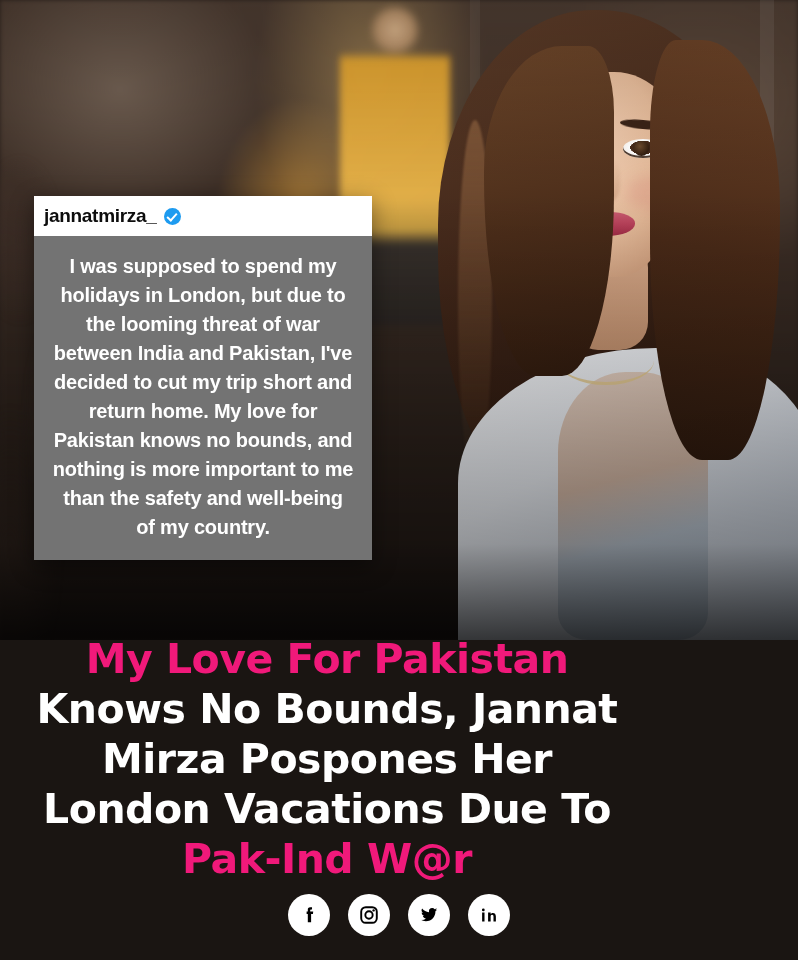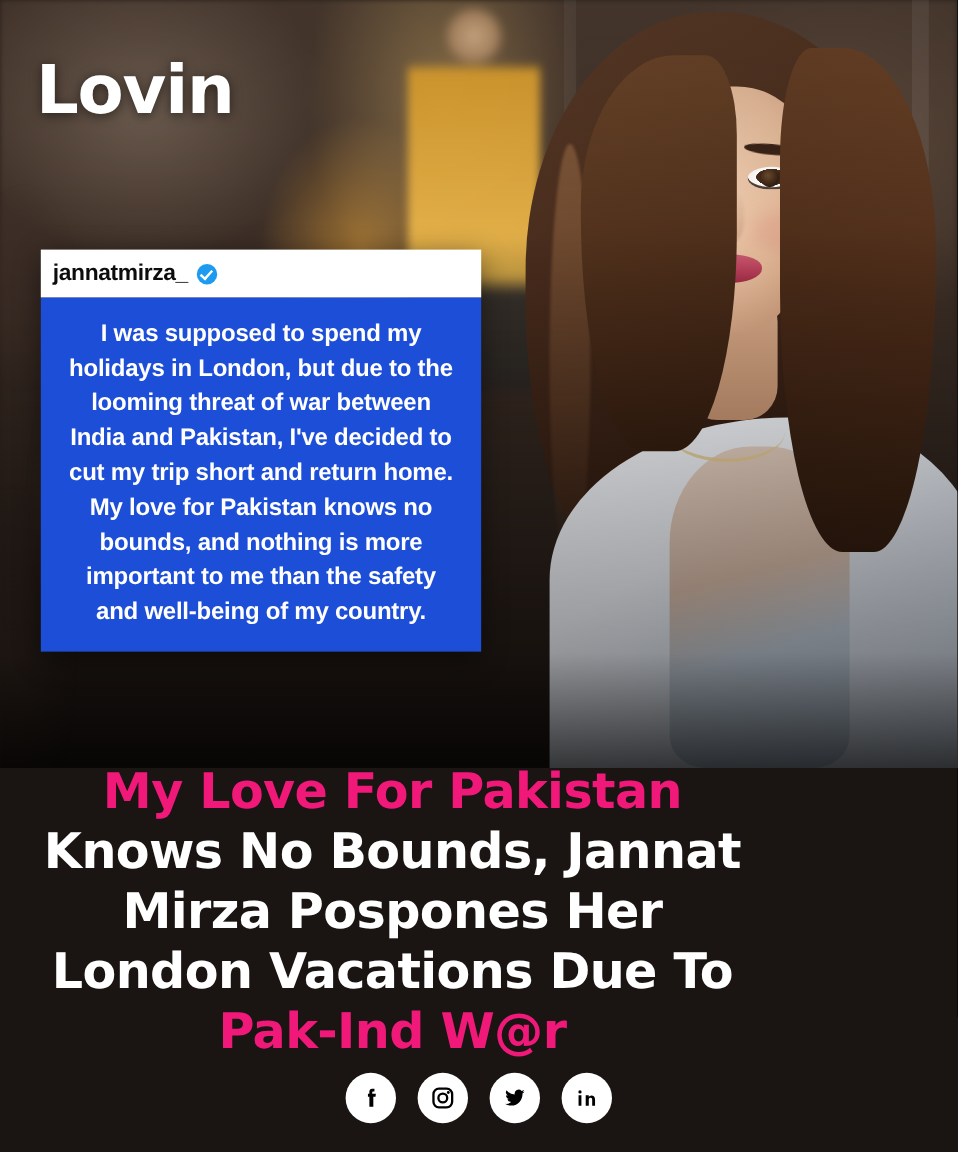--- a/index.html
+++ b/index.html
@@ -202,22 +202,22 @@
     font-weight: 700;
     font-size: 56px;
     letter-spacing: -1px;
     text-shadow: 0 2px 10px rgba(0,0,0,.55);
     line-height: 1;
   }
 
   
   .story-card {
     position: absolute;
-    left: 34px; top: 208px;
-    width: 367px;
+    left: 34px; top: 196px;
+    width: 338px;
     box-shadow: 0 6px 22px rgba(0,0,0,.45);
   }
   .story-header {
     background: #fff;
     height: 40px;
     display: flex;
     align-items: center;
     padding: 0 10px;
     box-sizing: border-box;
   }
@@ -239,21 +239,21 @@
   .verified::after {
     content: "";
     position: absolute;
     left: 5px; top: 3px;
     width: 4px; height: 8px;
     border: solid #fff;
     border-width: 0 2px 2px 0;
     transform: rotate(42deg);
   }
   .story-body {
-    background: #1d4ed8;
+    background: #737373;
     padding: 16px 18px 18px;
     color: #fff;
     text-align: center;
     font-family: "Liberation Sans", sans-serif;
     font-weight: 700;
     font-size: 20px;
     line-height: 1.45;
     letter-spacing: -.2px;
   }
 
@@ -329,21 +329,20 @@
       <div class="lips"></div>
       <div class="earring"></div>
       <div class="necklace"></div>
       <div class="hair-front"></div>
       <div class="hair-front2"></div>
     </div>
 
     <div class="bg-veil"></div>
   </div>
 
-  <div class="logo">Lovin</div>
 
   <div class="story-card">
     <div class="story-header">
       <span class="story-username">jannatmirza_</span>
       <span class="verified"></span>
     </div>
     <div class="story-body">I was supposed to spend my holidays in London, but due to the looming threat of war between India and Pakistan, I've decided to cut my trip short and return home. My love for Pakistan knows no bounds, and nothing is more important to me than the safety and well-being of my country.</div>
   </div>
 
   <div class="headline-wrap">

